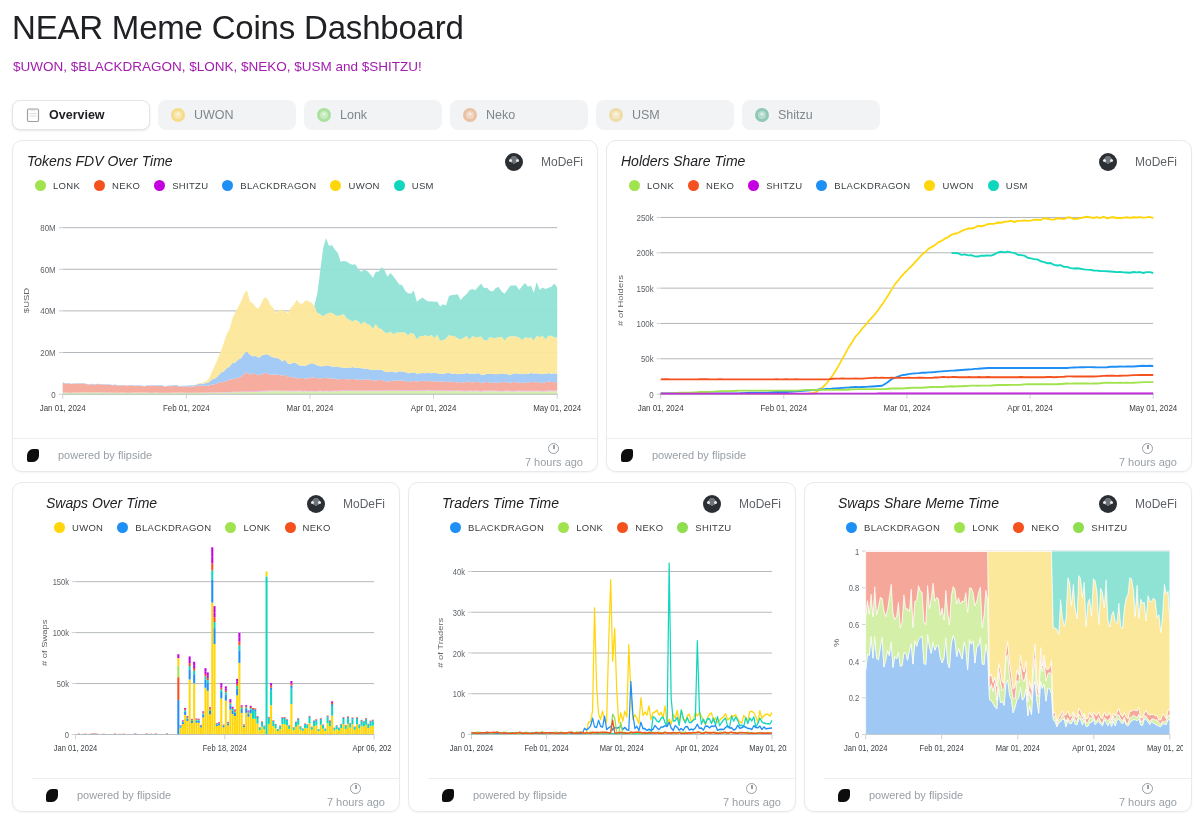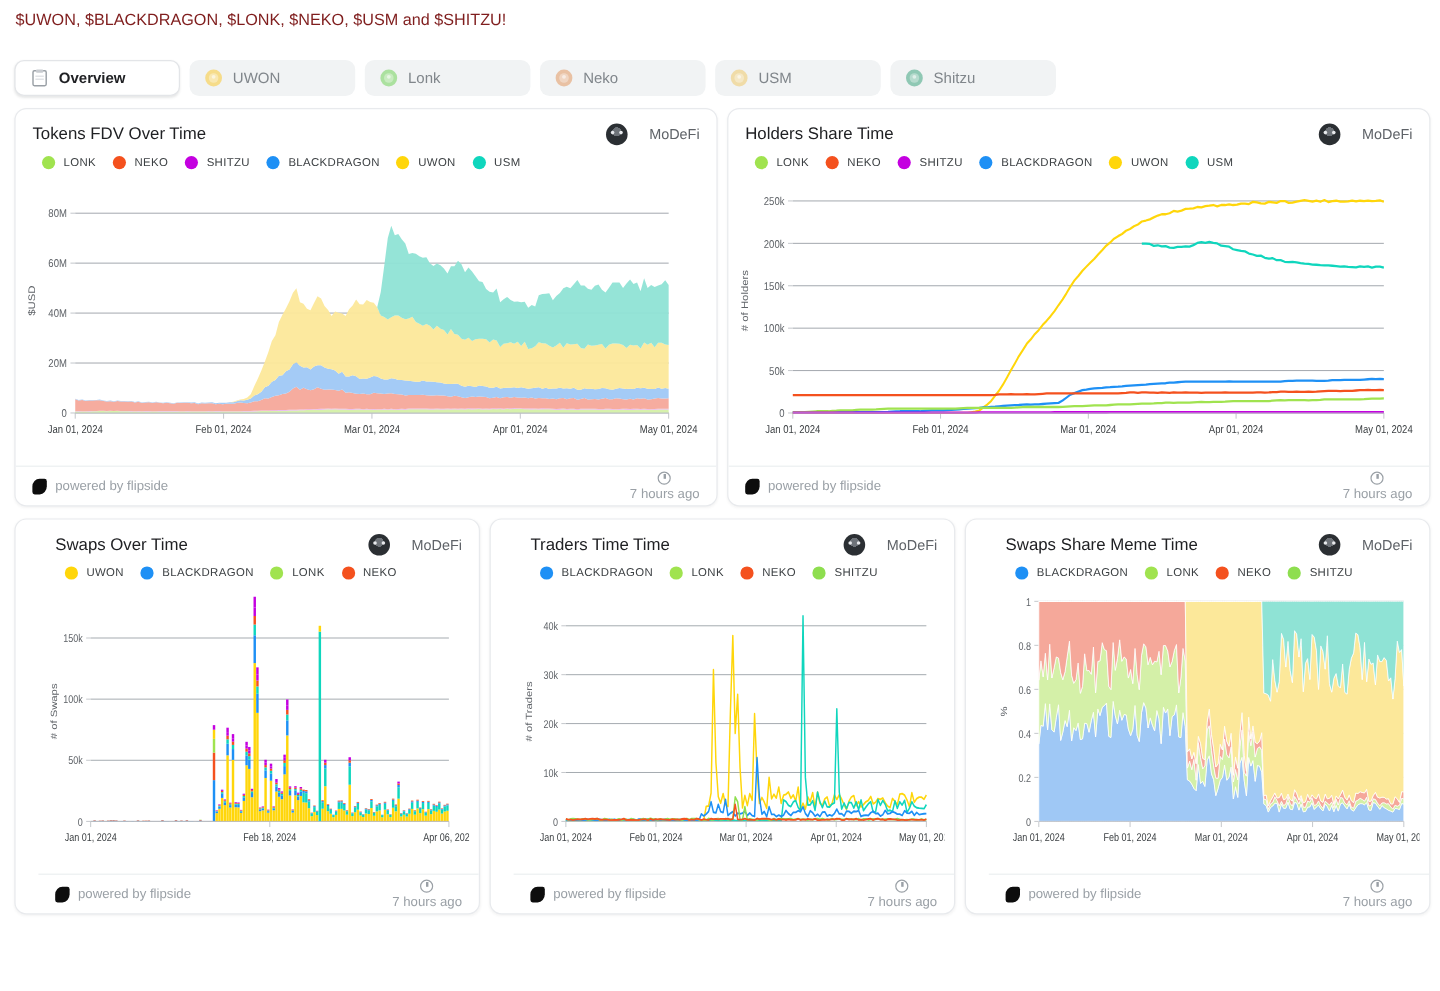--- a/index.html
+++ b/index.html
@@ -12,21 +12,21 @@
     overflow: hidden;
   }
   .page { width: 1200px; height: 826px; padding: 0 8px; position: relative; }
 
   
   .dash-title {
     font-size: 33px; font-weight: 400; letter-spacing: -0.2px;
     color: #202124; margin: 6px 0 0 4px; line-height: 44px;
   }
   .dash-sub {
-    font-size: 13.5px; color: #7f1d1d; margin: 8px 0 0 5px; line-height: 18px;
+    font-size: 13.5px; color: #a21caf; margin: 8px 0 0 5px; line-height: 18px;
   }
 
   
   .tabs { display: flex; gap: 8px; margin: 24px 0 0 4px; }
   .tab {
     display: flex; align-items: center; gap: 8px;
     height: 30px; padding: 0 12px;
     border-radius: 8px; background: #f1f3f4;
     font-size: 12.5px; color: #80868b; white-space: nowrap;
     min-width: 138px;
@@ -42,21 +42,21 @@
   .row { display: flex; gap: 8px; margin: 10px 0 0 4px; }
   .card {
     background: #fff; border: 1px solid #e8eaed; border-radius: 10px;
     box-shadow: 0 1px 2px rgba(60,64,67,.06);
     display: flex; flex-direction: column; overflow: hidden;
   }
   .card-head {
     display: flex; align-items: flex-start; justify-content: space-between;
     padding: 12px 14px 0 14px;
   }
-  .card-title { font-size: 14px; font-weight: 400; color: #202124; }
+  .card-title { font-size: 14px; font-weight: 400; color: #202124; font-style: italic; }
   .author { display: flex; align-items: center; gap: 18px; }
   .author .ava {
     width: 18px; height: 18px; border-radius: 50%;
     background: radial-gradient(circle at 50% 38%, #6e7379 0 26%, #2b2f33 27% 100%);
     position: relative; flex: 0 0 18px;
   }
   .author .ava::before, .author .ava::after {
     content:""; position:absolute; top:6px; width:3px; height:3px;
     border-radius:50%; background:#e8eaed;
   }
@@ -74,21 +74,21 @@
   .gridline { stroke: #9aa0a6; stroke-width: .7; }
   .axisline { stroke: #bdc1c6; stroke-width: .7; }
   .tick-txt { font-family: "Liberation Sans", sans-serif; font-size: 8px; fill: #5f6368; }
   .tick-txt-x { font-family: "Liberation Sans", sans-serif; font-size: 8px; fill: #3c4043; }
   .axis-title { font-family: "Liberation Sans", sans-serif; font-size: 8px; fill: #5f6368; }
 
   .card-foot {
     display: flex; align-items: center; justify-content: space-between;
     border-top: 1px solid #eceff1; padding: 7px 14px; height: 33px;
   }
-  .foot-left { display: flex; align-items: center; gap: 7px; }
+  .foot-left { display: flex; align-items: center; gap: 19px; }
   .flip {
     width: 12px; height: 13px; flex: 0 0 12px;
     background: #0d0d0d;
     border-radius: 50% 16% 50% 16%;
   }
   .foot-txt { font-size: 11px; color: #9aa0a6; }
   .foot-right { display: flex; align-items: center; gap: 2px; flex-direction: column; }
   .clock {
     width: 11px; height: 11px; border-radius: 50%;
     border: 1.3px solid #9aa0a6; position: relative; flex: 0 0 11px;
@@ -100,20 +100,21 @@
 
   
   .card-top { width: 588px; height: 332px; }
   .card-bot { width: 390.6px; height: 330px; padding-left: 19px; }
 </style>
 </head>
 <body>
 
 <div class="page">
 
+  <h1 class="dash-title">NEAR Meme Coins Dashboard</h1>
   <div class="dash-sub">$UWON, $BLACKDRAGON, $LONK, $NEKO, $USM and $SHITZU!</div>
 
   <div class="tabs" id="tabbar">
       <div class="tab active">
         <svg class="tico" viewBox="0 0 16 16">
           <rect x="2.5" y="2" width="11" height="12.5" rx="1.2" fill="#fff" stroke="#9aa0a6" stroke-width="1.2"></rect>
           <rect x="5" y="1" width="6" height="2.6" rx="0.8" fill="#c8cbd0"></rect>
           <rect x="4.5" y="6" width="7" height="1" fill="#dadce0"></rect>
           <rect x="4.5" y="8.5" width="7" height="1" fill="#dadce0"></rect>
         </svg>

